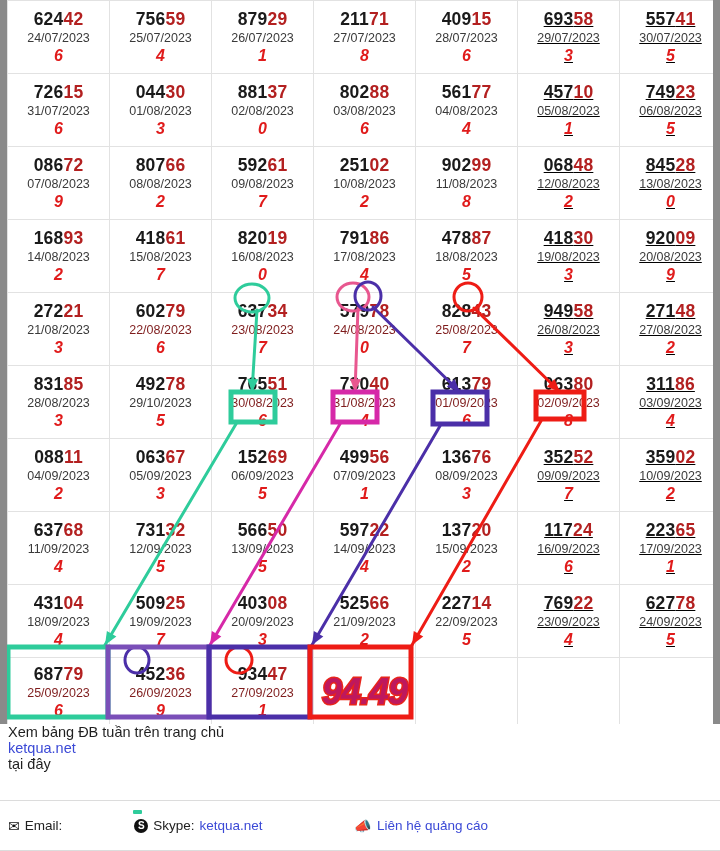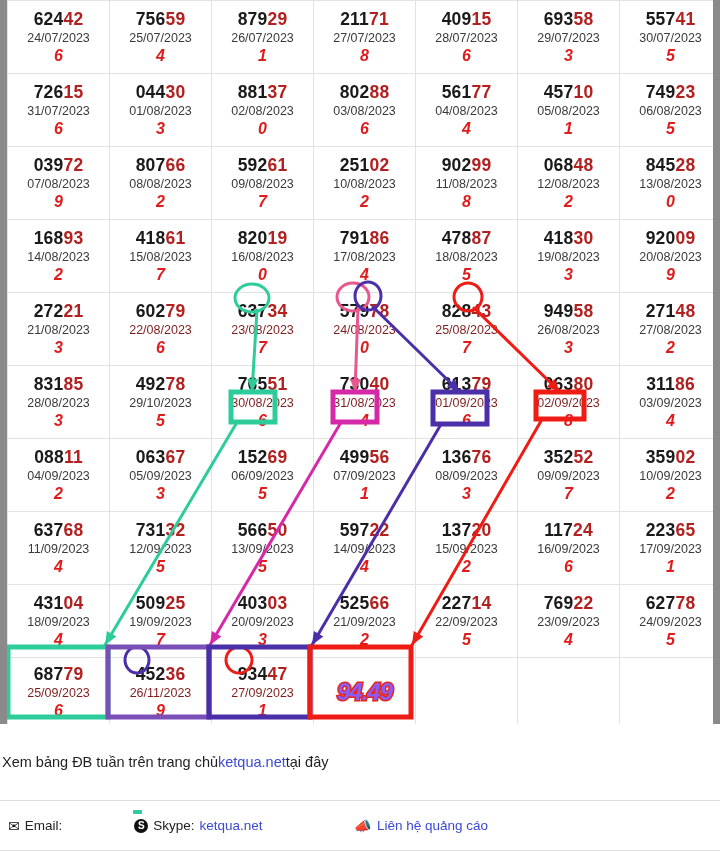--- a/index.html
+++ b/index.html
@@ -26,21 +26,21 @@
     position:absolute;left:7px;top:0;
     width:706px;border-collapse:collapse;
     table-layout:fixed;
   }
   table.lotto td{
     width:101px;height:72px;
     border:1px solid #e2e2e2;
     text-align:center;vertical-align:middle;
     padding:0;position:relative;background:#ffffff;
   }
-  td.weekend{background:#e1efdd;}
+  td.weekend{background:#e1efdd;text-decoration:underline;}
   td.hl{background:#fbb515;}
   td.blank{background:#ffffff;}
 
   .num{
     font-size:17.5px;font-weight:bold;color:#1a1a1a;
     letter-spacing:.2px;line-height:1.05;
     margin-top:2px;
   }
   .num .r{color:#b32020;}
   .date{
@@ -52,41 +52,41 @@
     line-height:1.15;
   }
   td.hl .date{color:#7f1d1d;}
   td.hl .tail{color:#e01b1b;}
 
   
   tr.lastrow td{height:68px;}
 
   
   .pred{
-    font-size:24px;font-weight:bold;font-style:italic;
-    color:#8b5cf6;
+    font-size:36px;font-weight:bold;font-style:italic;
+    color:#be185d;
     -webkit-text-stroke:3px #e8251b;
     paint-order:stroke fill;
     letter-spacing:-1px;
     line-height:1;
   }
 
   
   #anno{
     position:absolute;left:0;top:0;width:720px;height:724px;
     pointer-events:none;z-index:30;
   }
 
   
   .footnote{
     position:absolute;left:0;top:724px;width:720px;height:76px;
     background:#fff;
     font-size:14.5px;color:#1f1f1f;
-    display:flex;align-items:center;
-    padding-left:2px;box-sizing:border-box;
+    display:flex;align-items:flex-start;
+    padding-left:8px;box-sizing:border-box;flex-direction:column;
   }
   .footnote a{color:#3b49d6;text-decoration:none;}
 
   
   .bottombar{
     position:absolute;left:0;top:800px;width:720px;height:51px;
     border-top:1px solid #dcdcdc;border-bottom:1px solid #dcdcdc;
     background:#fff;
     display:flex;align-items:center;
     font-size:13.5px;color:#222;
@@ -187,21 +187,21 @@
             <div class="tail">1</div>
           </td>
           <td class="weekend">
             <div class="num"><span>749</span><span class="r">23</span></div>
             <div class="date">06/08/2023</div>
             <div class="tail">5</div>
           </td>
         </tr>
         <tr>
           <td class="">
-            <div class="num"><span>039</span><span class="r">72</span></div>
+            <div class="num"><span>086</span><span class="r">72</span></div>
             <div class="date">07/08/2023</div>
             <div class="tail">9</div>
           </td>
           <td class="">
             <div class="num"><span>807</span><span class="r">66</span></div>
             <div class="date">08/08/2023</div>
             <div class="tail">2</div>
           </td>
           <td class="">
             <div class="num"><span>592</span><span class="r">61</span></div>
@@ -419,21 +419,21 @@
             <div class="num"><span>431</span><span class="r">04</span></div>
             <div class="date">18/09/2023</div>
             <div class="tail">4</div>
           </td>
           <td class="">
             <div class="num"><span>509</span><span class="r">25</span></div>
             <div class="date">19/09/2023</div>
             <div class="tail">7</div>
           </td>
           <td class="">
-            <div class="num"><span>403</span><span class="r">03</span></div>
+            <div class="num"><span>403</span><span class="r">08</span></div>
             <div class="date">20/09/2023</div>
             <div class="tail">3</div>
           </td>
           <td class="">
             <div class="num"><span>525</span><span class="r">66</span></div>
             <div class="date">21/09/2023</div>
             <div class="tail">2</div>
           </td>
           <td class="">
             <div class="num"><span>227</span><span class="r">14</span></div>
@@ -452,21 +452,21 @@
           </td>
         </tr>
         <tr class="lastrow">
           <td class="hl">
             <div class="num"><span>687</span><span class="r">79</span></div>
             <div class="date">25/09/2023</div>
             <div class="tail">6</div>
           </td>
           <td class="hl">
             <div class="num"><span>452</span><span class="r">36</span></div>
-            <div class="date">26/11/2023</div>
+            <div class="date">26/09/2023</div>
             <div class="tail">9</div>
           </td>
           <td class="hl">
             <div class="num"><span>934</span><span class="r">47</span></div>
             <div class="date">27/09/2023</div>
             <div class="tail">1</div>
           </td>
           <td class="hl">
             <div class="pred">94.49</div>
           </td>

